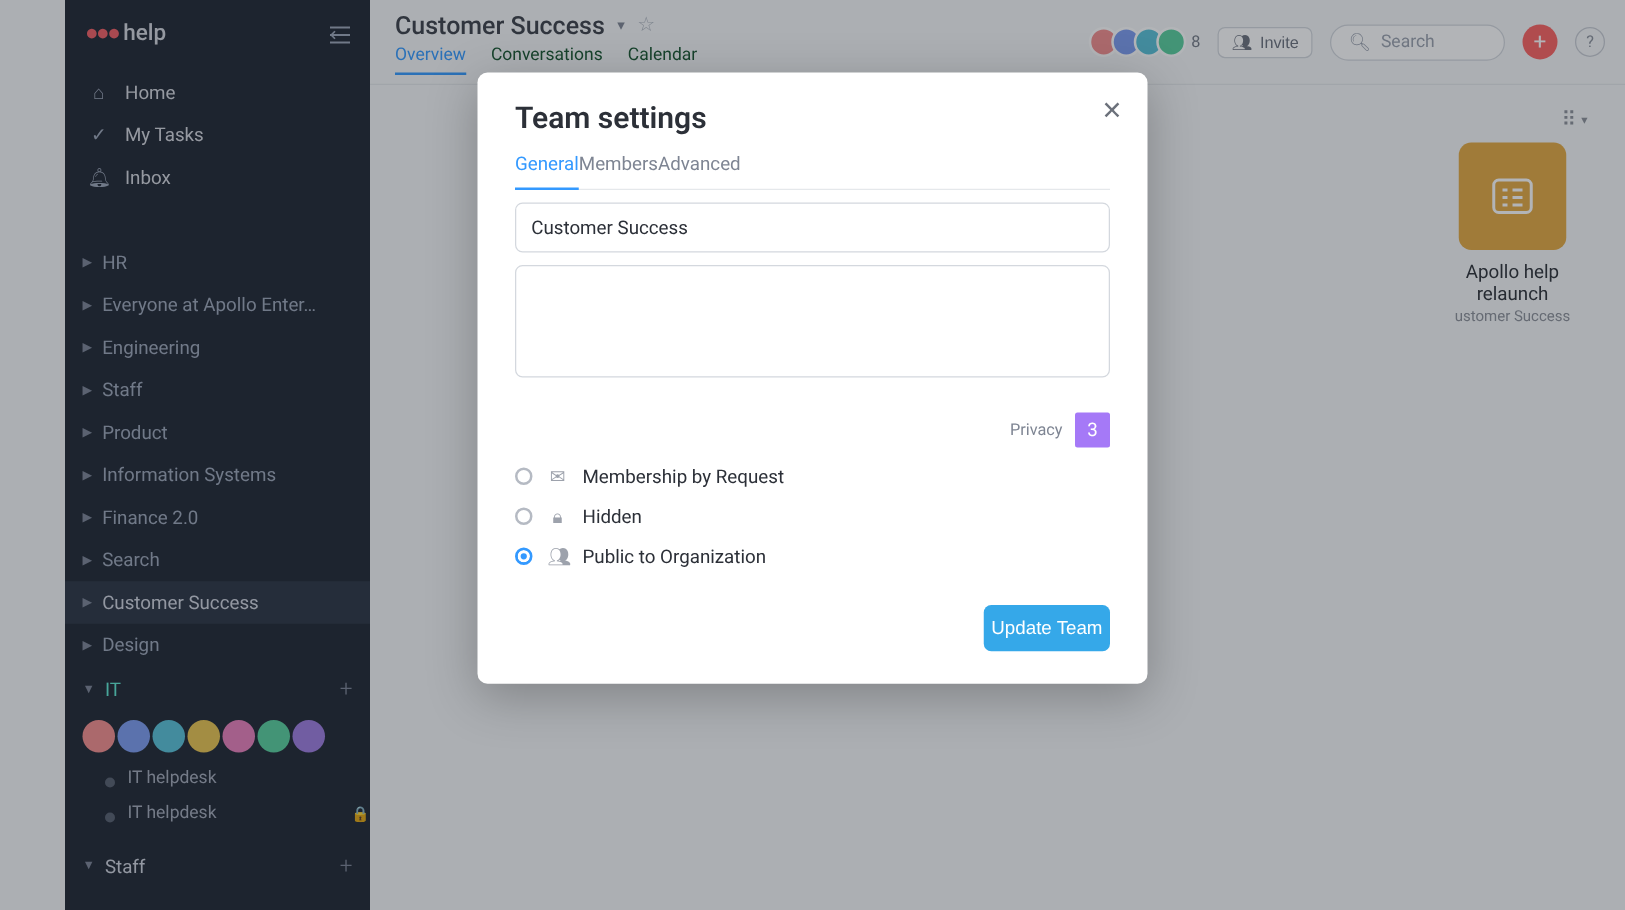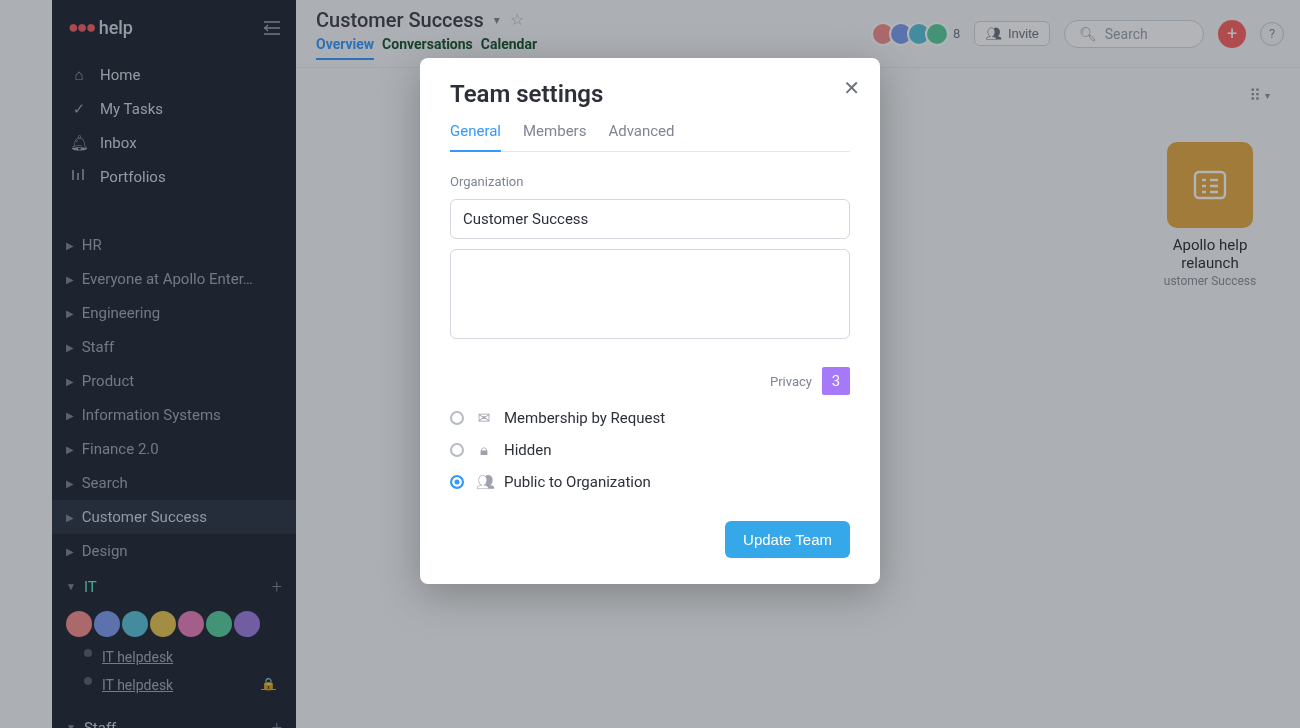--- a/index.html
+++ b/index.html
@@ -18,69 +18,69 @@
 .team-item { display: flex; align-items: center; padding: 8px 14px; gap: 8px; font-size: 15px; cursor: pointer; }
 .team-item .caret { font-size: 10px; color: #7b8395; }
 .team-item .name { color: #9ca6b8; flex: 1; white-space: nowrap; overflow: hidden; text-overflow: ellipsis; }
 .team-item.selected { background: #2a3342; }
 .team-item.selected .name { color: #cfd3de; }
 .team-expanded { display: flex; align-items: center; padding: 8px 14px; gap: 8px; font-size: 15px; }
 .team-expanded .caret { font-size: 10px; color: #7b8395; }
 .team-expanded .plus { color: #7b8395; font-size: 18px; font-weight: 300; }
 .avatars-row { display: flex; padding: 6px 14px; gap: 2px; }
 .avatars-row .av { width: 26px; height: 26px; border-radius: 50%; }
-.proj-item { display: flex; align-items: flex-start; padding: 6px 20px 6px 32px; gap: 10px; font-size: 14px; text-decoration: underline; }
+.proj-item { display: flex; align-items: flex-end; padding: 6px 0 6px 32px; gap: 10px; font-size: 14px; }
 .proj-dot { width: 8px; height: 8px; border-radius: 50%; background: #555e6e; }
 .proj-item .lock { color: #6b7384; font-size: 12px; }
 
 .main { position: absolute; left: 296px; top: 0; right: 0; height: 728px; background: #f6f8f9; }
 .topbar { height: 68px; display: flex; align-items: center; padding: 0 20px; border-bottom: 1px solid #e5e8eb; position: relative; }
 .page-title-block { display: flex; flex-direction: column; gap: 4px; }
 .page-title-row { display: flex; align-items: center; gap: 10px; }
 .page-title-row h1 { font-size: 20px; font-weight: 500; color: #3b3f48; }
 .page-title-row .chev { color: #7e8593; font-size: 12px; }
 .page-title-row .star { color: #b0b6c0; font-size: 16px; }
-.page-tabs { display: flex; gap: 8px; font-size: 14px; font-weight: bold; }
+.page-tabs { display: flex; gap: 20px; font-size: 14px; }
 .page-tab { color: #14532d; padding-bottom: 6px; cursor: pointer; }
 .page-tab.active { color: #3399ff; border-bottom: 2px solid #3399ff; }
 .topbar-right { position: absolute; right: 16px; top: 50%; transform: translateY(-50%); display: flex; align-items: center; gap: 14px; }
 .member-avatars { display: flex; align-items: center; }
 .member-avatars .mm { width: 24px; height: 24px; border-radius: 50%; border: 2px solid #fff; margin-left: -6px; }
 .member-count { font-size: 13px; color: #747a86; margin-left: 4px; }
 .invite-btn { border: 1px solid #d4d8de; border-radius: 6px; padding: 4px 10px; font-size: 13px; color: #6b717d; display: flex; align-items: center; gap: 6px; background: #fff; cursor: pointer; }
 .search-box { border: 1px solid #d4d8de; border-radius: 16px; padding: 5px 14px; font-size: 14px; color: #9aa1ae; width: 140px; display: flex; align-items: center; gap: 8px; background: #fff; }
 .add-circle { width: 28px; height: 28px; border-radius: 50%; background: #fc6160; color: #fff; display: flex; align-items: center; justify-content: center; font-size: 18px; cursor: pointer; }
 .help-circle { width: 24px; height: 24px; border-radius: 50%; border: 1px solid #c8ccd4; color: #8a909c; display: flex; align-items: center; justify-content: center; font-size: 13px; cursor: pointer; }
 
 .content-body { padding: 20px 30px; position: relative; }
-.card-peek { position: absolute; right: 30px; top: 74px; width: 120px; }
+.card-peek { position: absolute; right: 30px; top: 46px; width: 120px; }
 .card-thumb { width: 86px; height: 86px; border-radius: 10px; background: #e4a940; display: flex; align-items: center; justify-content: center; margin: 0 auto 8px; }
 .card-thumb svg { stroke: #fff; }
 .card-title { font-size: 15px; text-align: center; color: #2b2f36; }
 .card-sub { font-size: 12px; text-align: center; color: #8c9099; margin-top: 2px; }
 .grid-icon { position: absolute; right: 30px; top: 18px; font-size: 16px; color: #8c9099; display: flex; align-items: center; gap: 4px; }
 
 .overlay { position: absolute; inset: 0; background: rgba(30,35,45,0.34); display: flex; align-items: flex-start; justify-content: center; padding-top: 58px; }
-.modal { width: 460px; background: #fff; border-radius: 8px; box-shadow: 0 10px 40px rgba(0,0,0,0.25); padding: 22px 30px 26px; position: relative; }
+.modal { width: 536px; background: #fff; border-radius: 8px; box-shadow: 0 10px 40px rgba(0,0,0,0.25); padding: 22px 30px 26px; position: relative; }
 .modal h2 { font-size: 24px; font-weight: 600; color: #2c3038; }
 .modal-close { position: absolute; top: 18px; right: 20px; font-size: 20px; color: #6c717b; cursor: pointer; }
-.modal-tabs { display: flex; gap: 22px; margin-top: 14px; border-bottom: 1px solid #e5e8eb; font-size: 15px; }
+.modal-tabs { display: flex; margin-top: 14px; border-bottom: 1px solid #e5e8eb; font-size: 15px; }
 .modal-tab { padding-bottom: 10px; color: #7e8593; cursor: pointer; }
 .modal-tab.active { color: #3399ff; border-bottom: 2px solid #3399ff; margin-bottom: -1px; }
 .field-label { font-size: 13px; color: #7e8593; margin-top: 22px; display: flex; align-items: center; gap: 10px; }
 .field-value { font-size: 15px; font-weight: 600; color: #2c3038; margin-top: 4px; }
 .annot { width: 28px; height: 28px; background: #a579f7; color: #fff; display: flex; align-items: center; justify-content: center; font-size: 15px; border-radius: 2px; }
 .text-input { width: 100%; border: 1px solid #d4d8de; border-radius: 6px; padding: 10px 12px; font-size: 15px; color: #2c3038; margin-top: 10px; font-family: inherit; }
 .text-area { width: 100%; border: 1px solid #d4d8de; border-radius: 6px; padding: 10px 12px; font-size: 15px; height: 90px; margin-top: 10px; font-family: inherit; resize: none; }
 .radio-row { display: flex; align-items: center; gap: 12px; margin-top: 14px; font-size: 15px; color: #2c3038; }
 .radio-circle { width: 14px; height: 14px; border-radius: 50%; border: 2px solid #b5bac3; background: #fff; flex-shrink: 0; }
 .radio-circle.checked { border-color: #3399ff; background: #3399ff; box-shadow: inset 0 0 0 2.5px #fff; }
 .radio-icn { width: 16px; color: #9da2ac; text-align: center; }
 .modal-footer { display: flex; justify-content: flex-end; margin-top: 30px; }
-.update-btn { background: #35a8e9; color: #fff; border: none; border-radius: 6px; padding: 10px 18px; font-size: 15px; font-weight: 500; cursor: pointer; }
+.update-btn { background: #35a8e9; color: #fff; border: none; border-radius: 6px; padding: 10px 6px; font-size: 15px; font-weight: 500; cursor: pointer; }
 
 .av-c1{background:#f58e8e}.av-c2{background:#7c9cf0}.av-c3{background:#57c1d8}.av-c4{background:#e8c44f}.av-c5{background:#e87fbb}.av-c6{background:#57cf9d}.av-c7{background:#9d7ce0}
 </style>
 </head>
 <body>
 
 <div class="sidebar">
   <div class="sidebar-logo">
     <span class="logo-dots">●●●</span>
     <span class="logo-text">help</span>
@@ -96,28 +96,20 @@
         <span class="icn">⌂</span>
         <span>Home</span>
       </div>
     <div class="sidebar-nav-item">
         <span class="icn">✓</span>
         <span>My Tasks</span>
       </div>
     <div class="sidebar-nav-item">
         <span class="icn">🔔︎</span>
         <span>Inbox</span>
-      </div>
-    <div class="sidebar-nav-item">
-        <span class="icn">
-      <svg width="16" height="14" viewBox="0 0 16 14" fill="none" stroke="currentColor" stroke-width="1.6">
-            <path d="M2 2v10M7 5v7M12 1v11"></path>
-          </svg>
-    </span>
-        <span>Portfolios</span>
       </div>
   </div>
 
   <div class="team-section" style="margin-top:30px;">
     <div class="team-item">
         <span class="caret">▶</span>
         <span class="name">HR</span>
       </div>
     <div class="team-item">
         <span class="caret">▶</span>
@@ -242,21 +234,20 @@
   <div class="modal">
     <h2>Team settings</h2>
     <span class="modal-close">✕</span>
 
     <div class="modal-tabs">
       <div class="modal-tab active">General</div>
       <div class="modal-tab">Members</div>
       <div class="modal-tab">Advanced</div>
     </div>
 
-    <div class="field-label">Organization</div>
 
     <input class="text-input" value="Customer Success" style="">
 
     <textarea class="text-area" style=""></textarea>
 
     <div class="field-label" style="margin-top:24px;justify-content:flex-end;">
       <span>Privacy</span>
       <span class="annot">3</span>
     </div>
 

